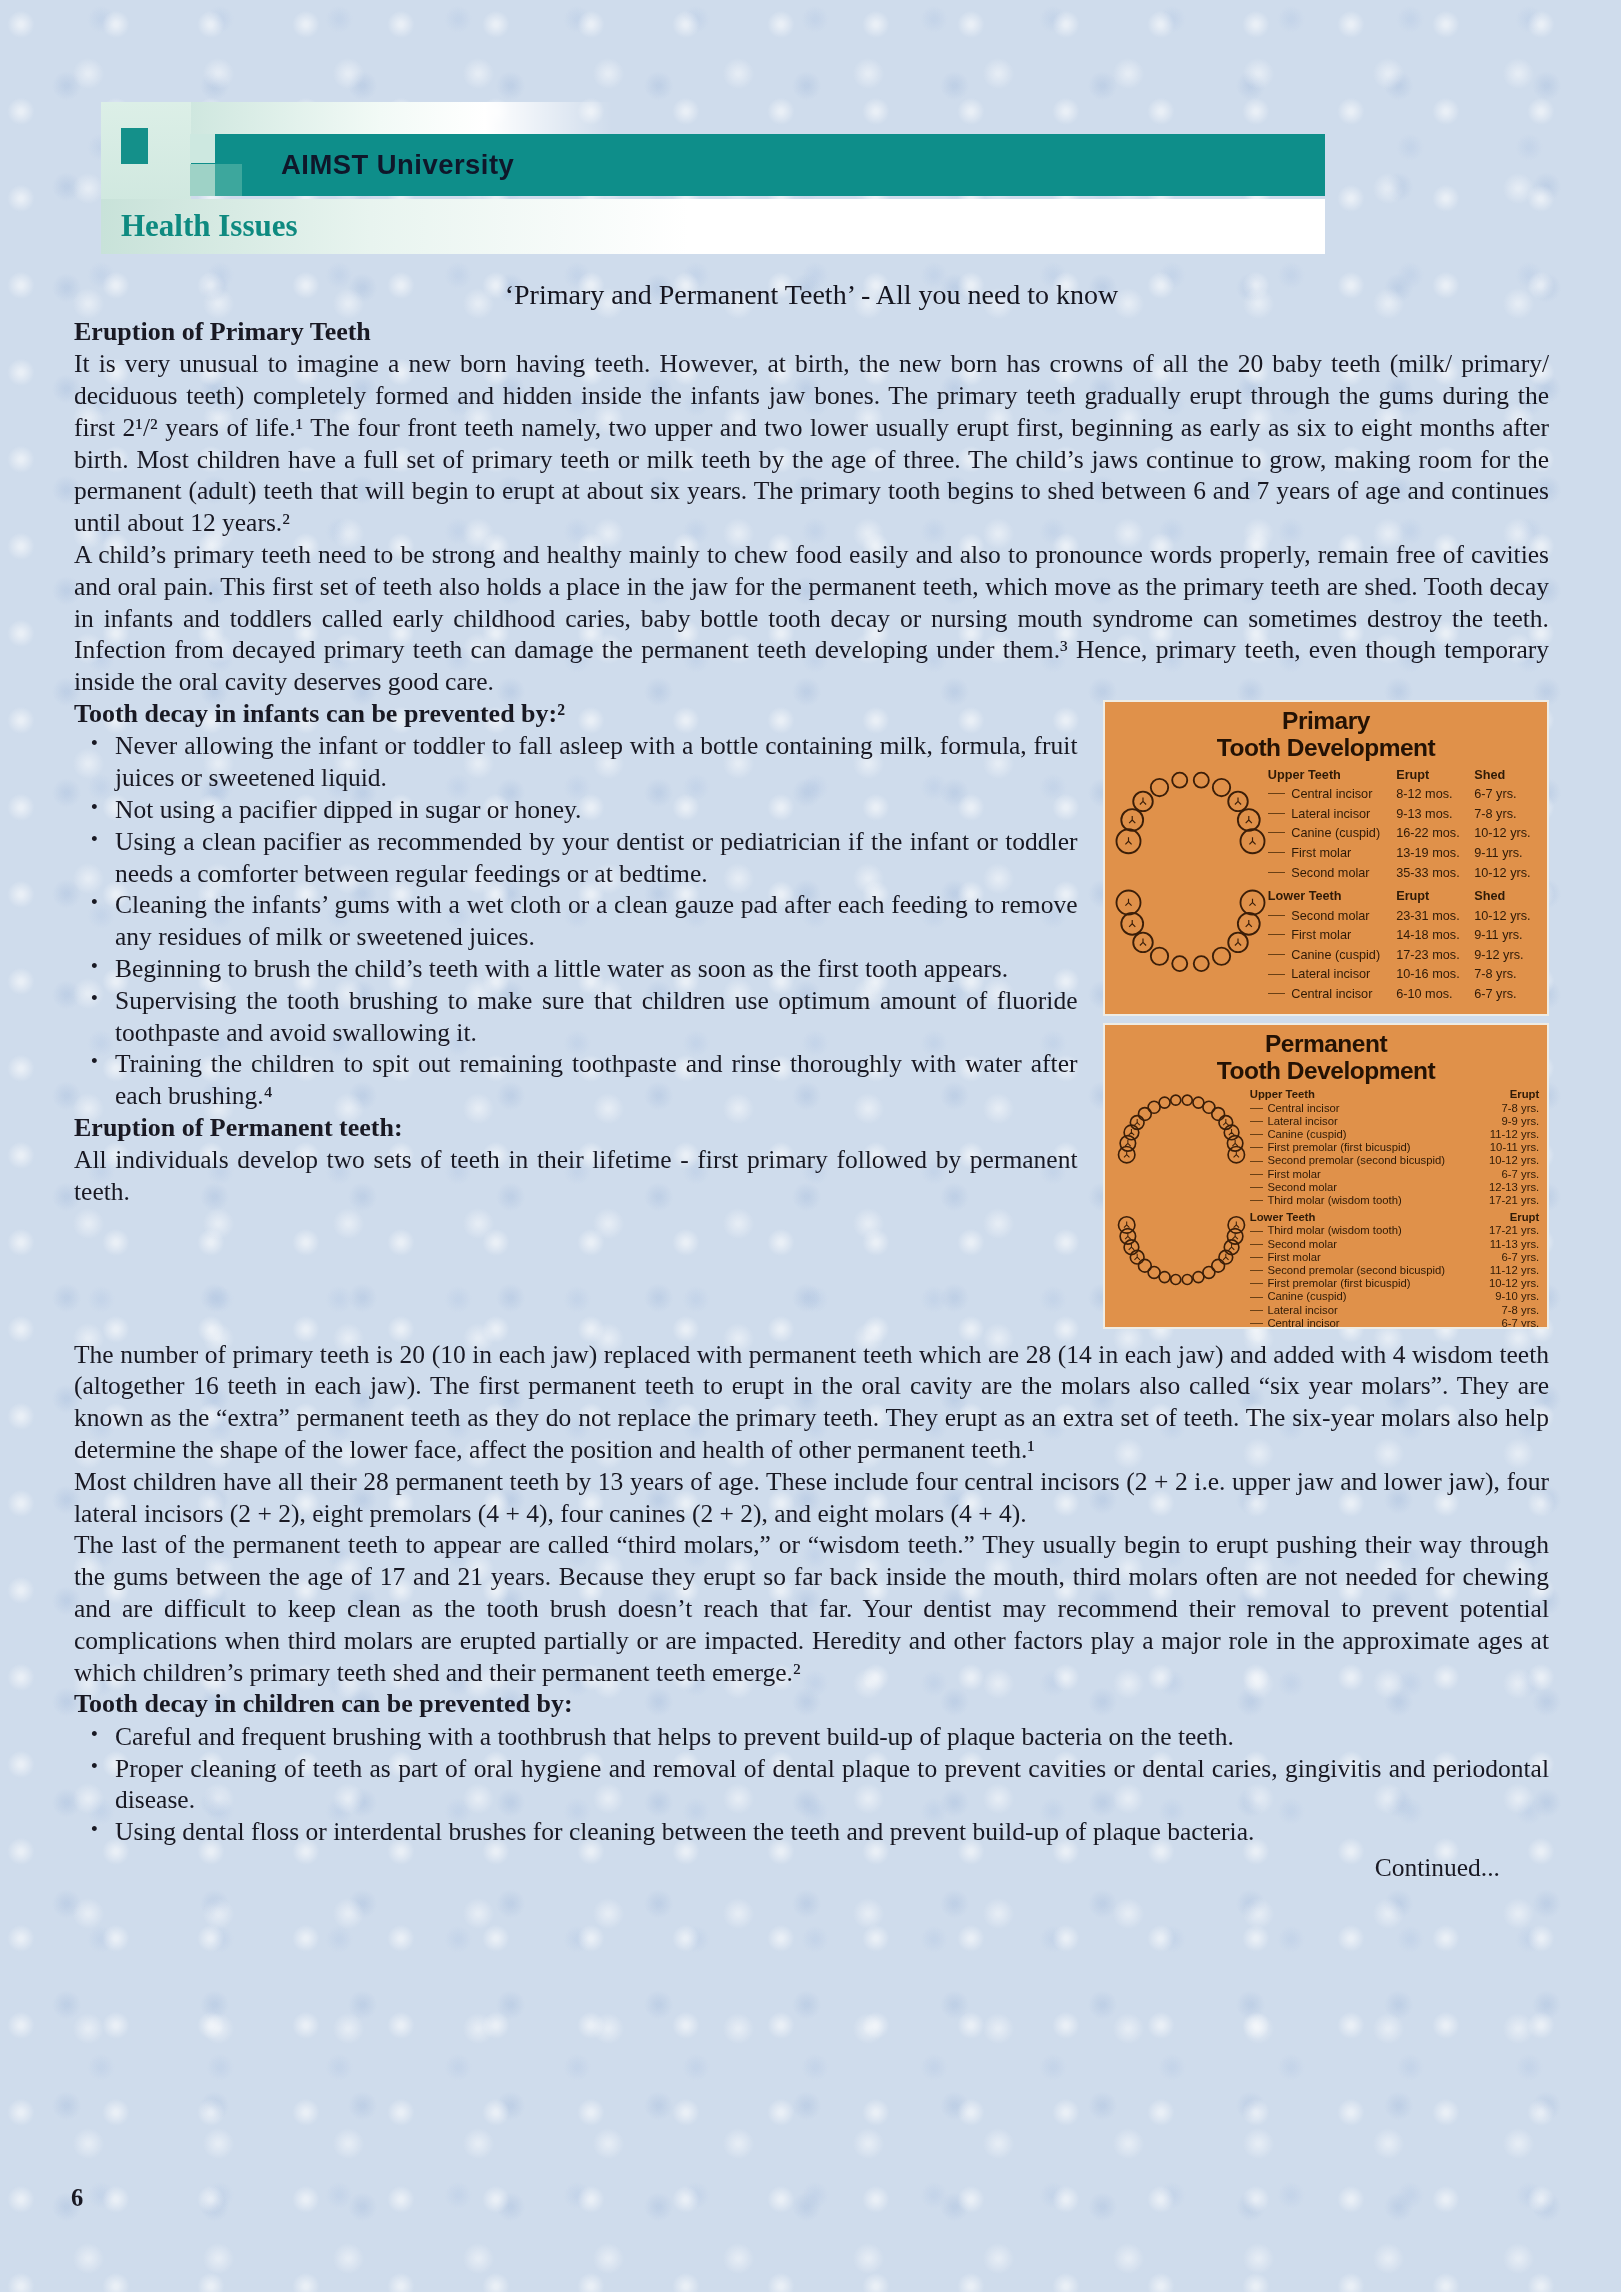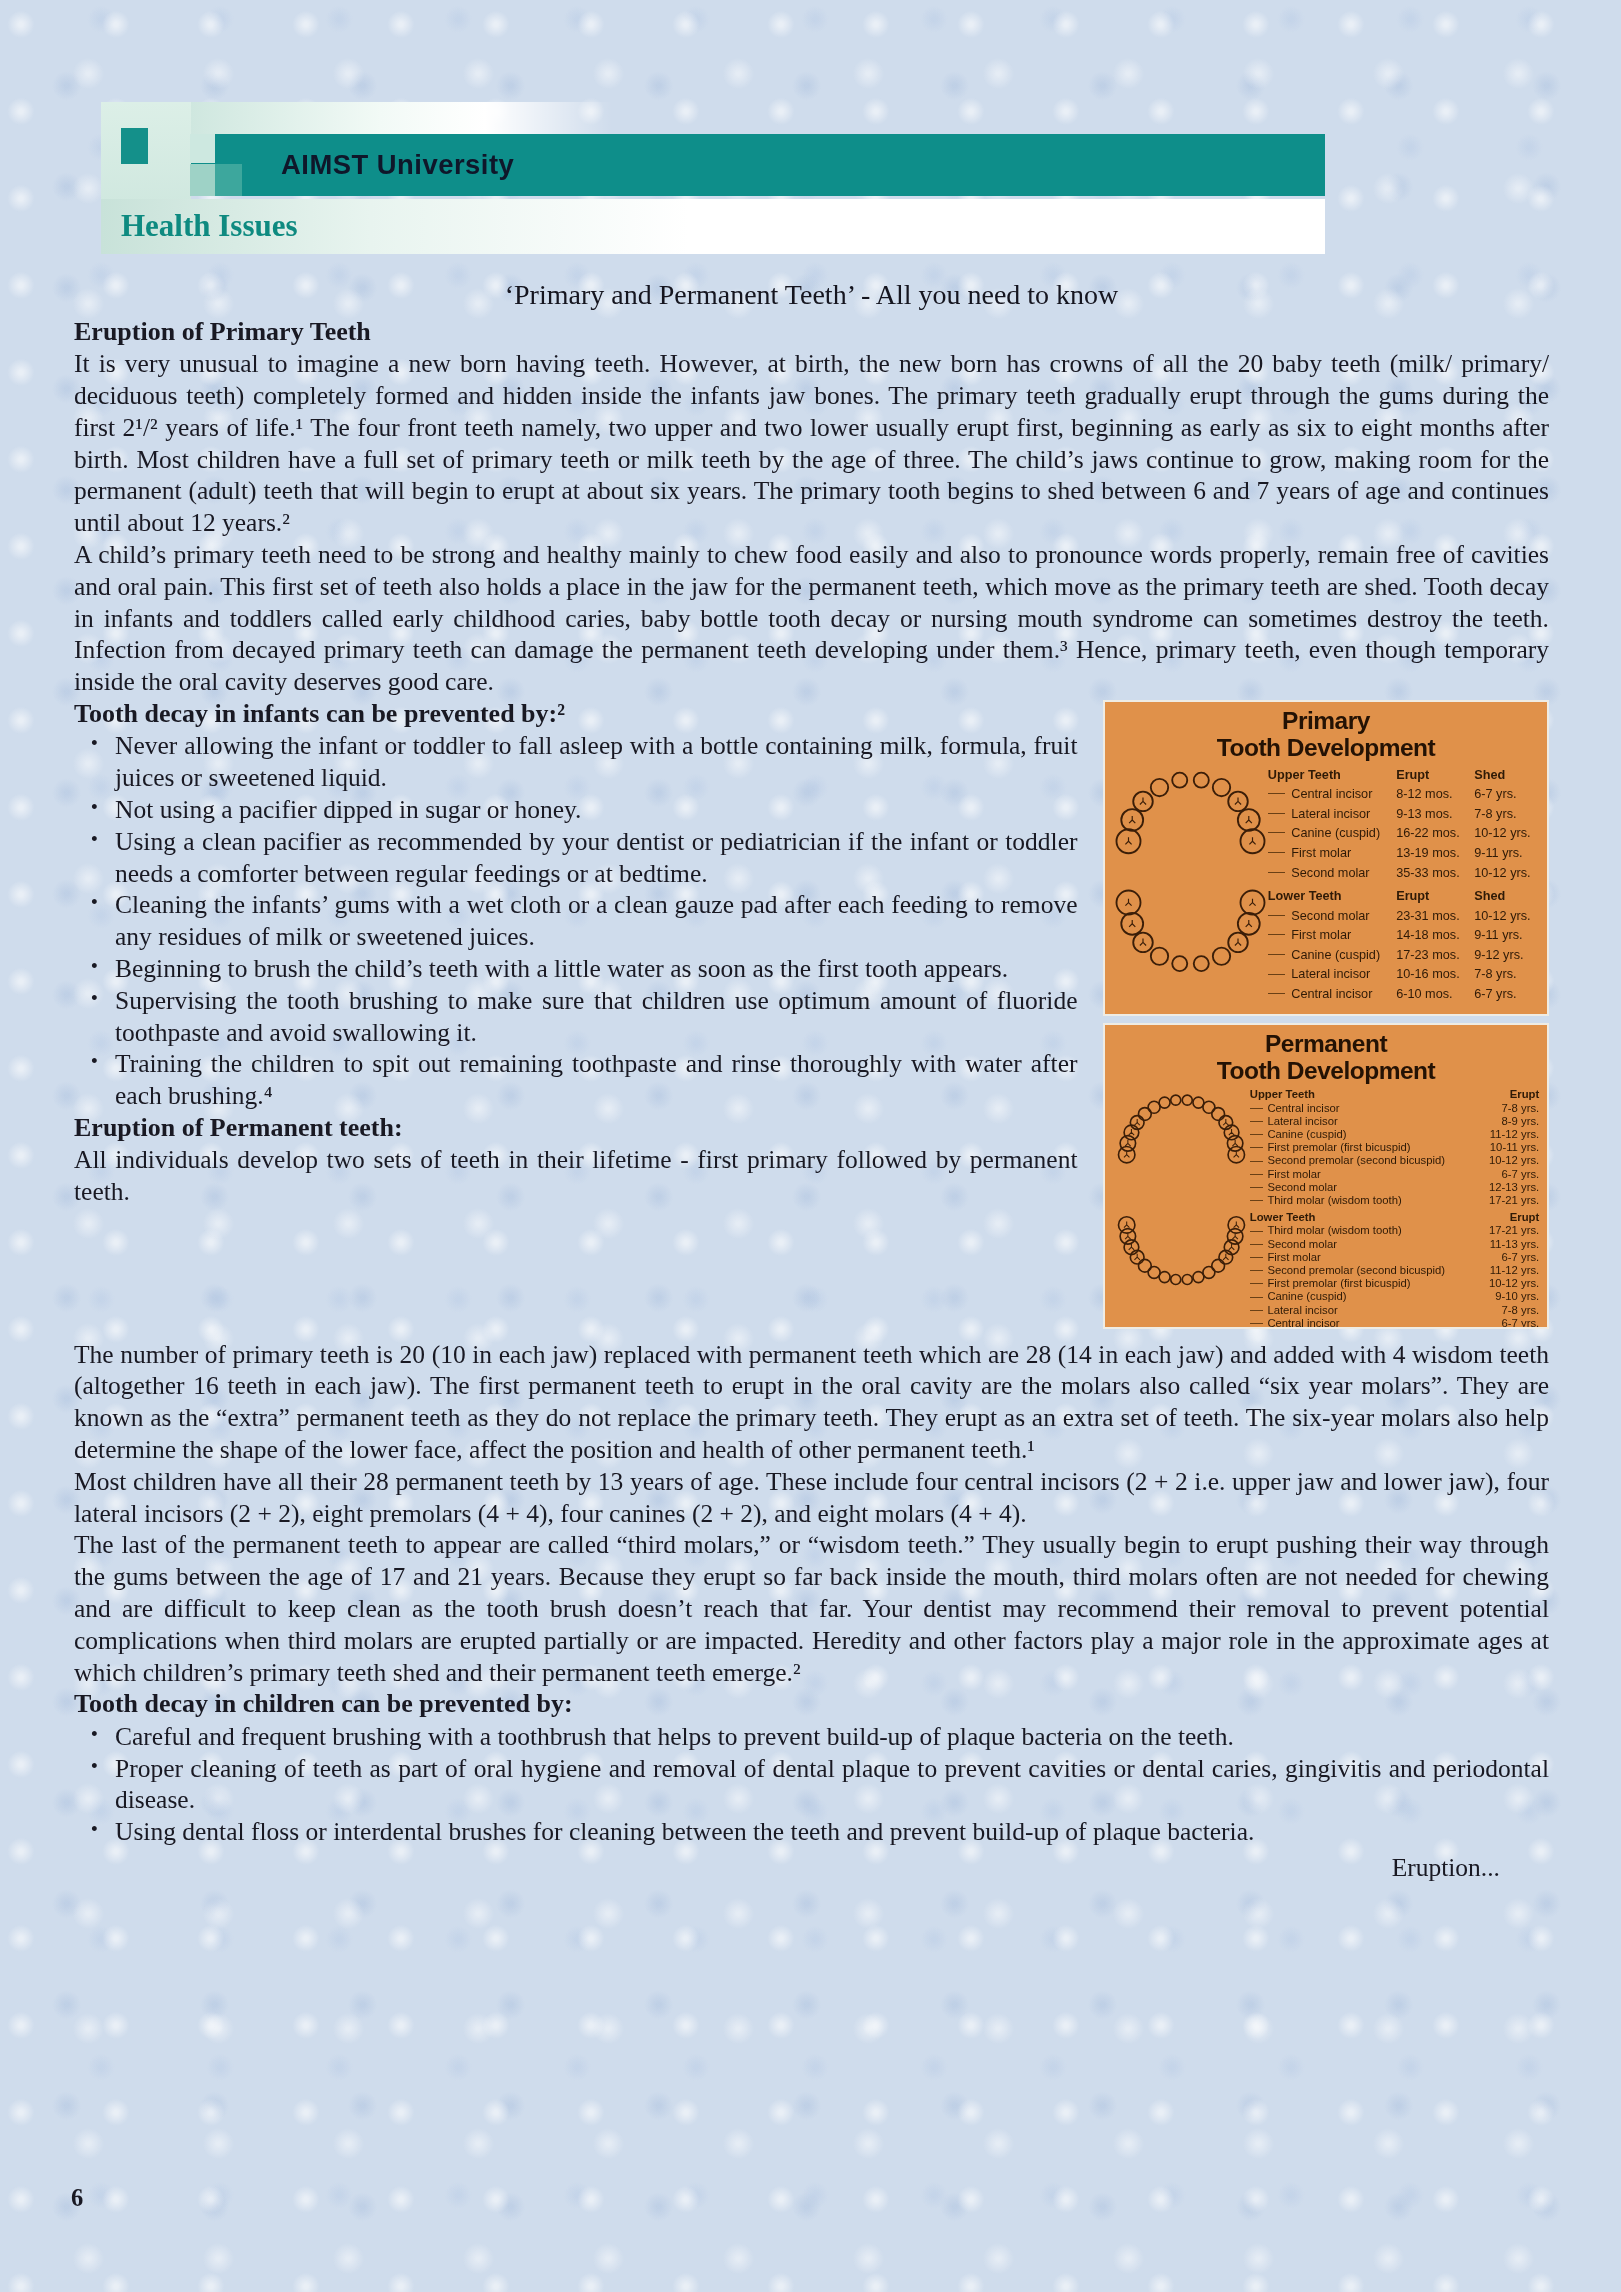--- a/index.html
+++ b/index.html
@@ -245,21 +245,21 @@
               <span class="c0">Upper Teeth</span>
               <span class="c1">Erupt</span>
             </div>
             <div>
                 <div class="trow">
                   <span class="c0">Central incisor</span>
                   <span class="c1">7-8 yrs.</span>
                 </div>
                 <div class="trow">
                   <span class="c0">Lateral incisor</span>
-                  <span class="c1">8-9 yrs.</span>
+                  <span class="c1">9-9 yrs.</span>
                 </div>
                 <div class="trow">
                   <span class="c0">Canine (cuspid)</span>
                   <span class="c1">11-12 yrs.</span>
                 </div>
                 <div class="trow">
                   <span class="c0">First premolar (first bicuspid)</span>
                   <span class="c1">10-11 yrs.</span>
                 </div>
                 <div class="trow">
@@ -369,18 +369,18 @@
     <p>Most children have all their 28 permanent teeth by 13 years of age. These include four central incisors (2 + 2 i.e. upper jaw and lower jaw), four lateral incisors (2 + 2), eight premolars (4 + 4), four canines (2 + 2), and eight molars (4 + 4).</p>
     <p>The last of the permanent teeth to appear are called “third molars,” or “wisdom teeth.” They usually begin to erupt pushing their way through the gums between the age of 17 and 21 years. Because they erupt so far back inside the mouth, third molars often are not needed for chewing and are difficult to keep clean as the tooth brush doesn’t reach that far. Your dentist may recommend their removal to prevent potential complications when third molars are erupted partially or are impacted. Heredity and other factors play a major role in the approximate ages at which children’s primary teeth shed and their permanent teeth emerge.²</p>
 
     <h3>Tooth decay in children can be prevented by:</h3>
     <div>
         <div class="bullet">Careful and frequent brushing with a toothbrush that helps to prevent build-up of plaque bacteria on the teeth.</div>
         <div class="bullet">Proper cleaning of teeth as part of oral hygiene and removal of dental plaque to prevent cavities or dental caries, gingivitis and periodontal disease.</div>
         <div class="bullet">Using dental floss or interdental brushes for cleaning between the teeth and prevent build-up of plaque bacteria.</div>
       </div>
 
-    <div class="continued">Eruption...</div>
+    <div class="continued">Continued...</div>
   </div>
 
   <div class="pagenum">6</div>
 </div>
 
 
 </body></html>

